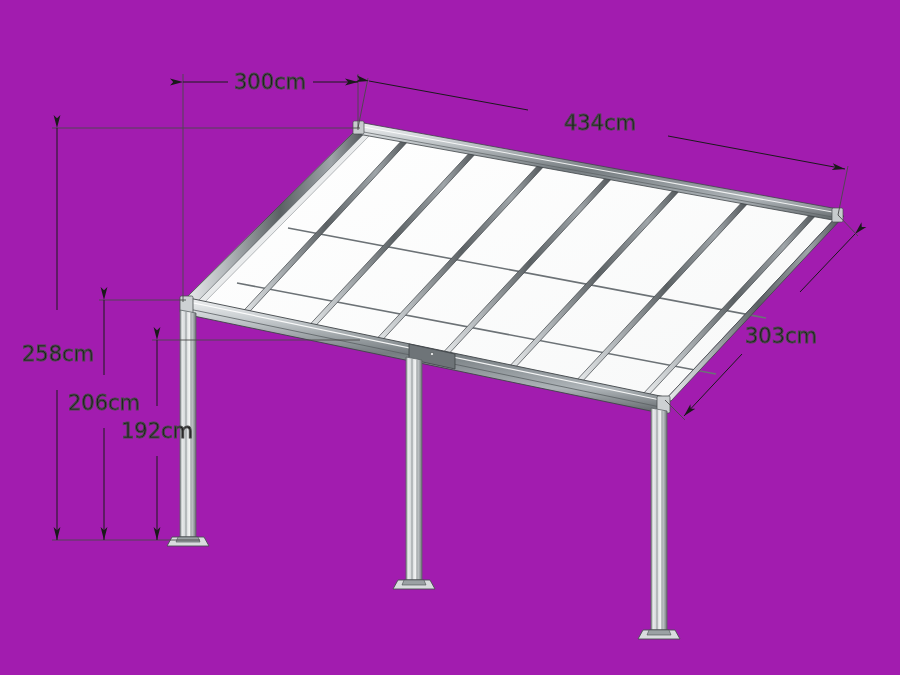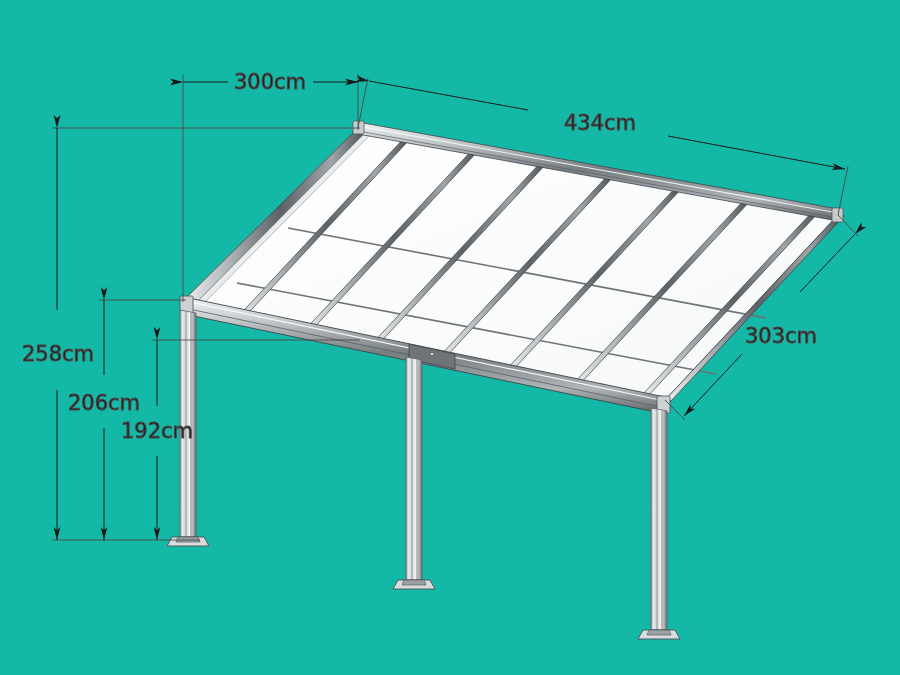--- a/index.html
+++ b/index.html
@@ -4,21 +4,21 @@
 <style>
   html, body {
     margin: 0;
     padding: 0;
     background: #ffffff;
   }
   #root {
     position: relative;
     width: 900px;
     height: 675px;
-    background: #14b8a6;
+    background: #a21caf;
     font-family: "DejaVu Sans", "Liberation Sans", sans-serif;
     overflow: hidden;
   }
   #drawing {
     position: absolute;
     left: 0;
     top: 0;
     width: 900px;
     height: 675px;
     display: block;

